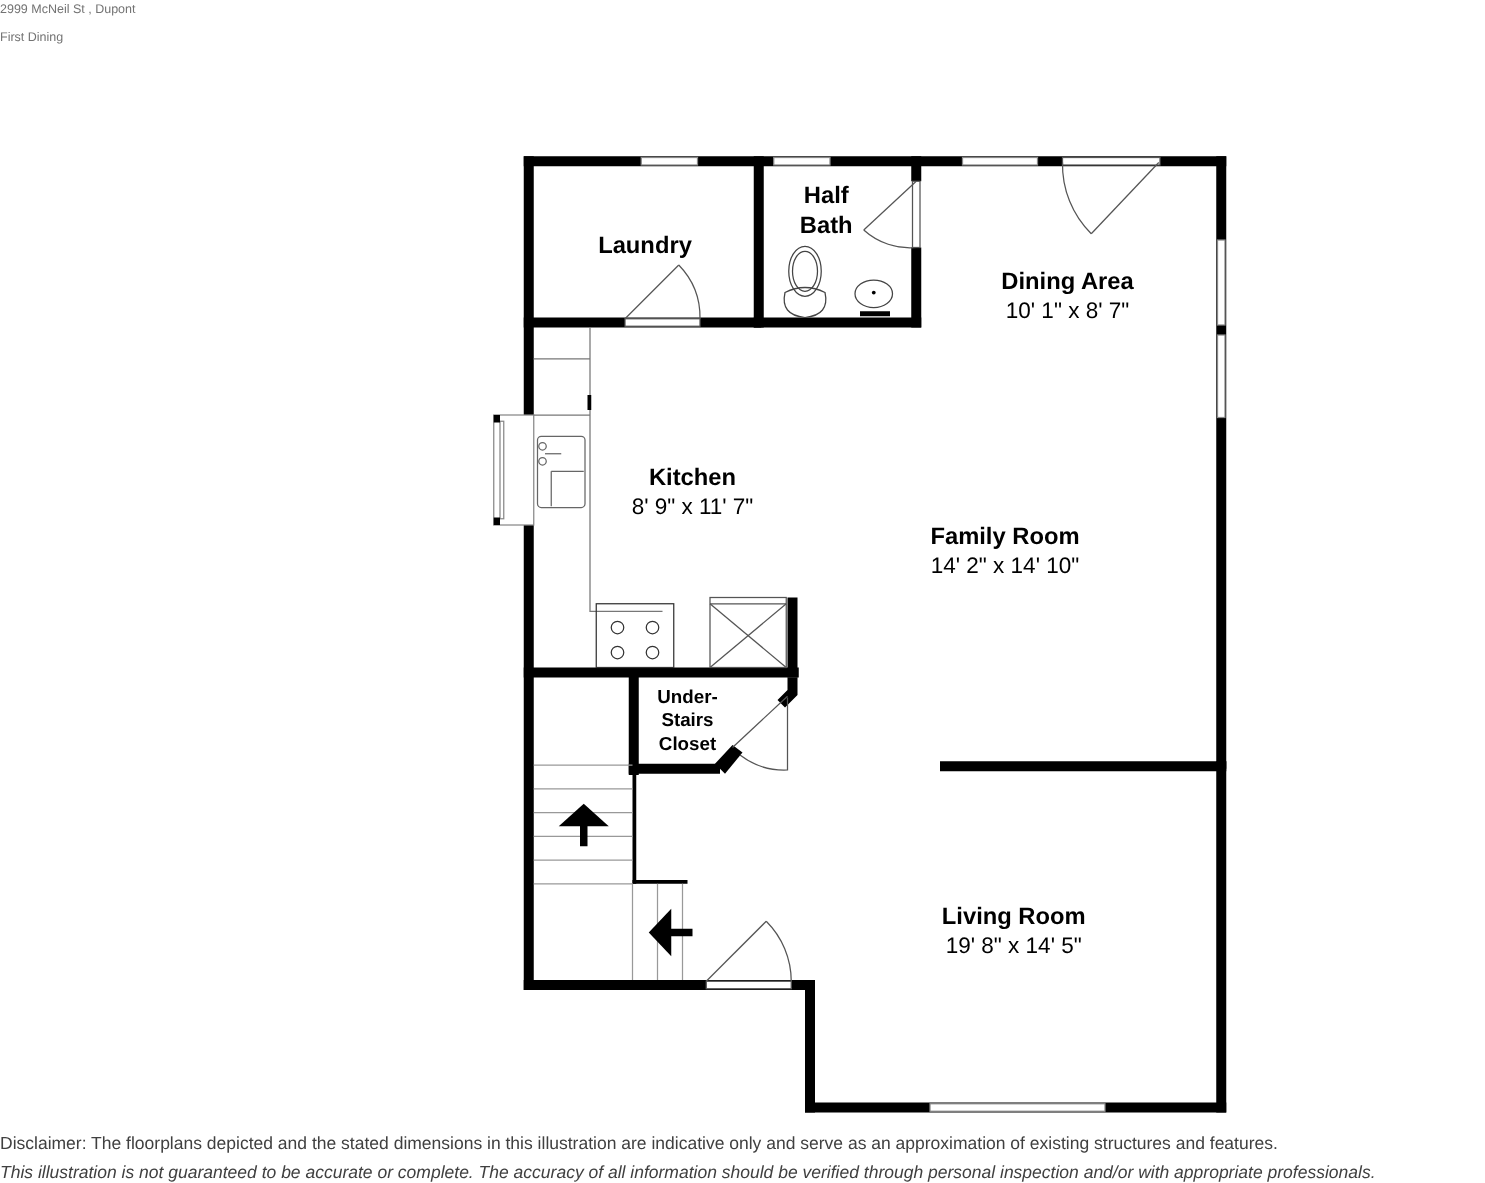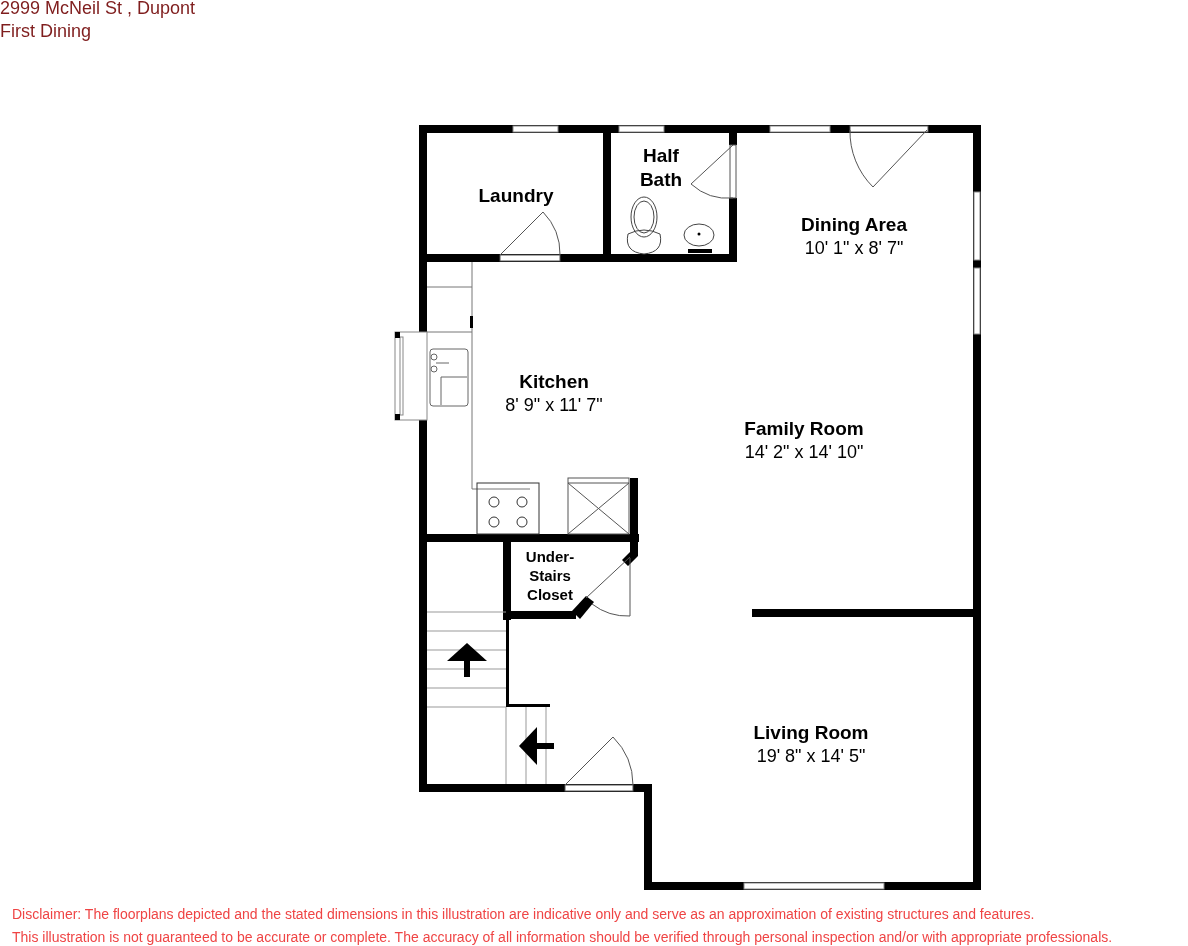--- a/index.html
+++ b/index.html
@@ -1,19 +1,19 @@
 <!DOCTYPE html>
 <html><head>
 <meta charset="utf-8">
 <style>
   html, body { margin:0; padding:0; background:#ffffff; }
   body { width:1188px; height:946px; position:relative; overflow:hidden;
          font-family:"Liberation Sans", sans-serif; color:#000; }
-  .hdr { position:absolute; left:0; font-size:18px; line-height:16px; color:#7f1d1d;text-align:right; }
-  .disc { position:absolute; left:12px; font-size:14px; line-height:16px; color:#ef4444; white-space:nowrap; }
+  .hdr { position:absolute; left:0; font-size:10px; line-height:16px; color:#737373;text-align:right; }
+  .disc { position:absolute; left:0; font-size:14px; line-height:16px; color:#404040; white-space:nowrap; }
   svg { position:absolute; left:0; top:0; }
   .rname { font-family:"Liberation Sans", sans-serif; font-weight:bold; font-size:19px; fill:#000; }
   .rdim  { font-family:"Liberation Sans", sans-serif; font-size:18px; fill:#000; }
   .rsmall{ font-family:"Liberation Sans", sans-serif; font-weight:bold; font-size:15px; fill:#000; }
 </style>
 </head>
 <body>
 
 <div class="hdr" style="top:0px;">2999 McNeil St , Dupont</div>
 <div class="hdr" style="top:23px;">First Dining</div>
@@ -173,13 +173,13 @@
 
   <text class="rsmall" x="550" y="562" text-anchor="middle">Under-</text>
   <text class="rsmall" x="550" y="581" text-anchor="middle">Stairs</text>
   <text class="rsmall" x="550" y="600" text-anchor="middle">Closet</text>
 
   <text class="rname" x="811" y="739" text-anchor="middle">Living Room</text>
   <text class="rdim" x="811" y="762" text-anchor="middle">19' 8" x 14' 5"</text>
 </svg>
 
 <div class="disc" style="top:906px;">Disclaimer: The floorplans depicted and the stated dimensions in this illustration are indicative only and serve as an approximation of existing structures and features.</div>
-<div class="disc" style="top:929px;">This illustration is not guaranteed to be accurate or complete. The accuracy of all information should be verified through personal inspection and/or with appropriate professionals.</div>
+<div class="disc" style="top:929px;font-style:italic;">This illustration is not guaranteed to be accurate or complete. The accuracy of all information should be verified through personal inspection and/or with appropriate professionals.</div>
 
 </body></html>

